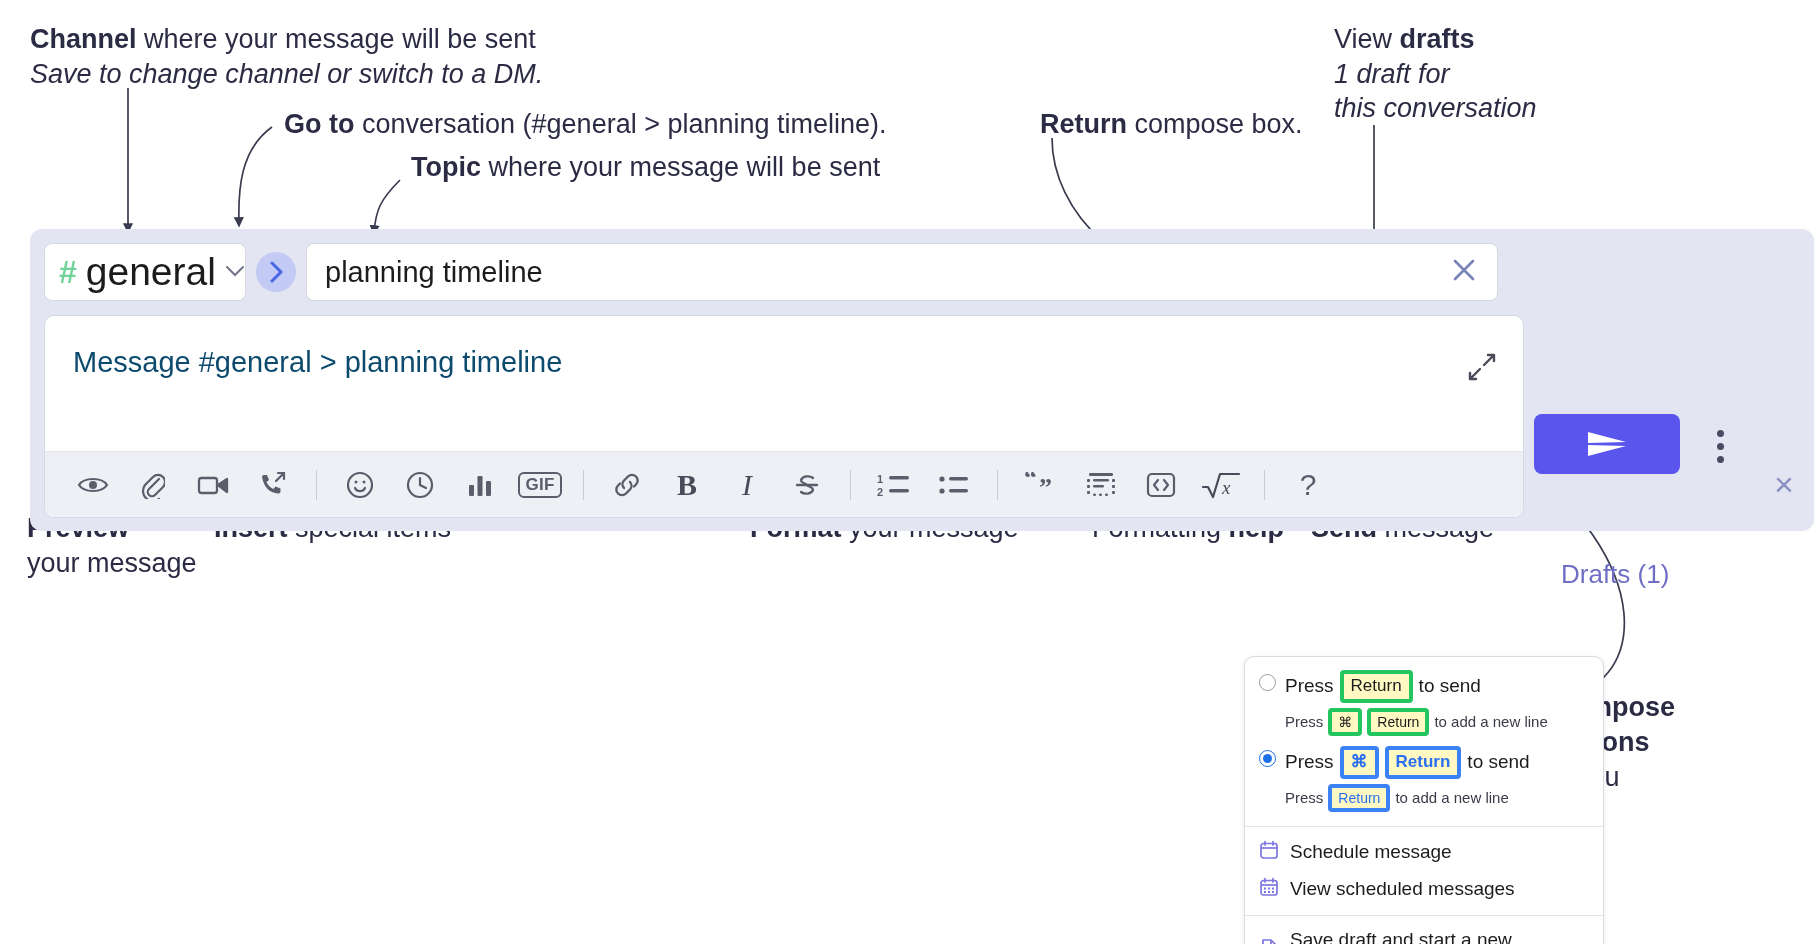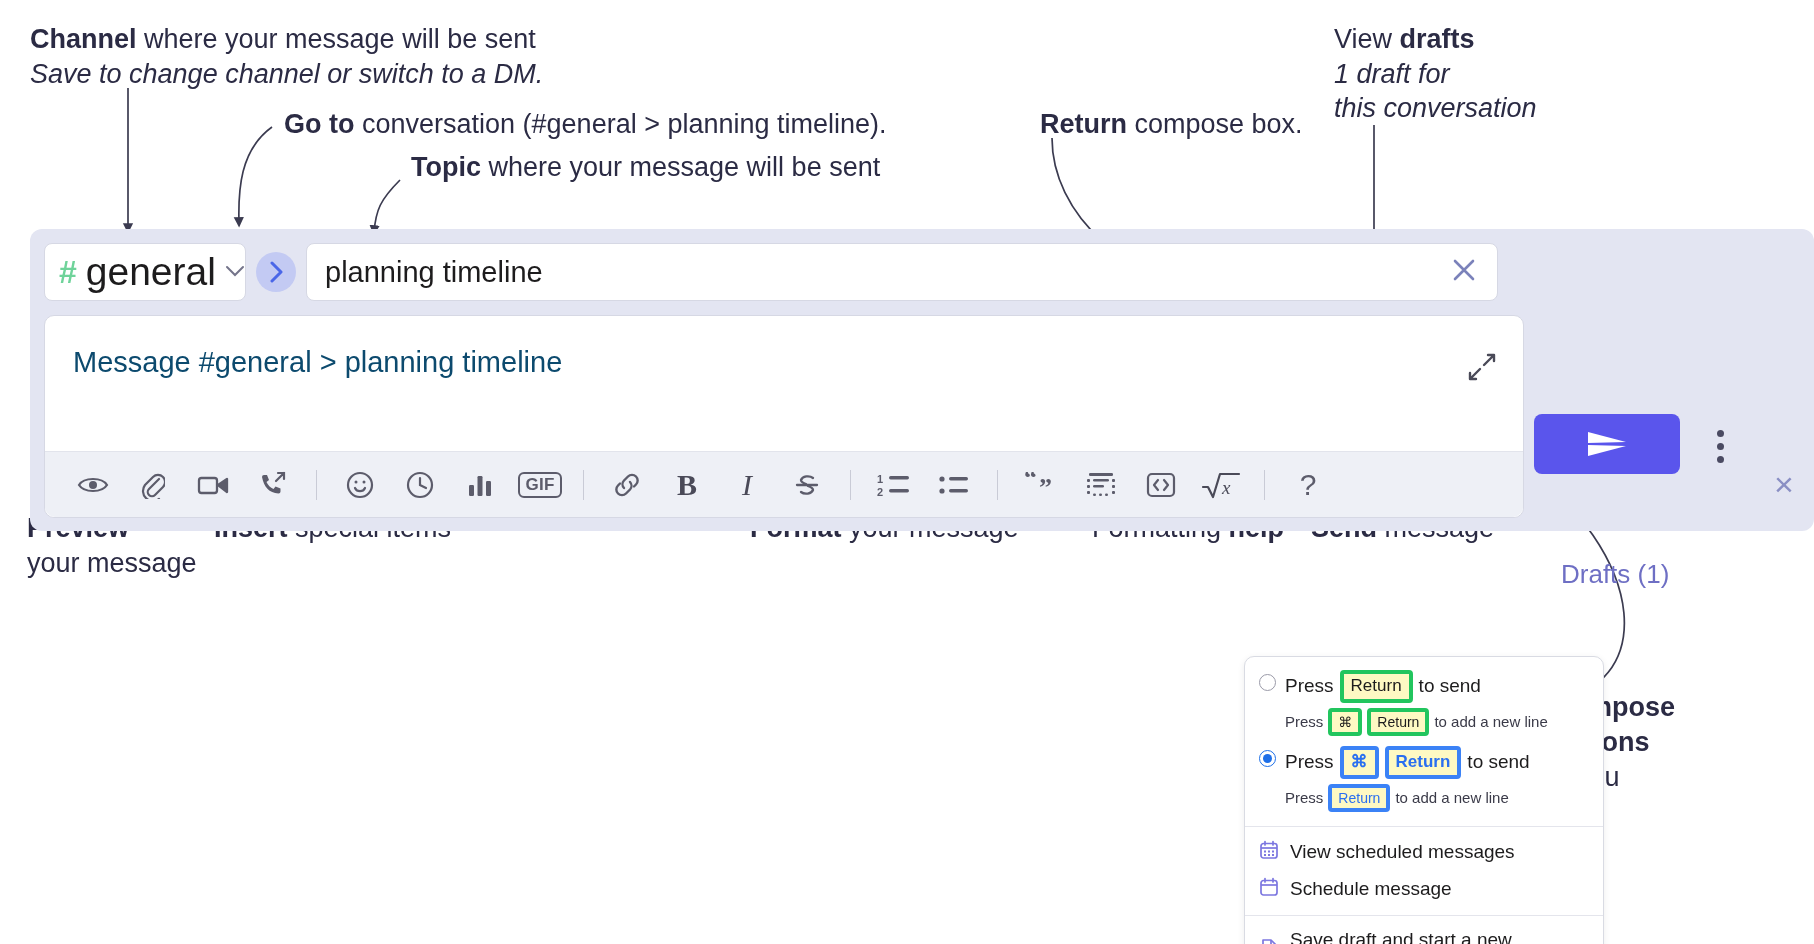--- a/index.html
+++ b/index.html
@@ -444,51 +444,51 @@
       <span>to send</span>
     </span>
   </div>
   <div class="msub">
     <span>Press</span>
     <span class="key blue sm">Return</span>
     <span>to add a new line</span>
   </div>
 
   <div class="mdiv"></div>
+
+  <div class="mitem">
+    <span>
+      <svg width="20" height="20" viewBox="0 0 20 20" fill="none" stroke="#7c77e0" stroke-width="1.7">
+        <rect x="2" y="3.5" width="16" height="14.5" rx="2.5"></rect>
+          <path d="M2 8 L18 8"></path>
+          <path d="M6 1.5 L6 5 M14 1.5 L14 5" stroke-linecap="round"></path>
+      </svg>
+    </span>
+    <span>Schedule message</span>
+  </div>
 
   <div class="mitem">
     <span>
       <svg width="20" height="20" viewBox="0 0 20 20" fill="none" stroke="#7c77e0" stroke-width="1.7">
         <rect x="2" y="3.5" width="16" height="14.5" rx="2.5"></rect>
           <path d="M2 8 L18 8"></path>
           <path d="M6 1.5 L6 5 M14 1.5 L14 5" stroke-linecap="round"></path>
         <g fill="#7c77e0" stroke="none">
             <rect x="5" y="10.5" width="2" height="2"></rect>
             <rect x="9" y="10.5" width="2" height="2"></rect>
             <rect x="13" y="10.5" width="2" height="2"></rect>
             <rect x="5" y="14" width="2" height="2"></rect>
             <rect x="9" y="14" width="2" height="2"></rect>
             <rect x="13" y="14" width="2" height="2"></rect>
           </g>
       </svg>
     </span>
     <span>View scheduled messages</span>
   </div>
 
-  <div class="mitem">
-    <span>
-      <svg width="20" height="20" viewBox="0 0 20 20" fill="none" stroke="#7c77e0" stroke-width="1.7">
-        <rect x="2" y="3.5" width="16" height="14.5" rx="2.5"></rect>
-          <path d="M2 8 L18 8"></path>
-          <path d="M6 1.5 L6 5 M14 1.5 L14 5" stroke-linecap="round"></path>
-      </svg>
-    </span>
-    <span>Schedule message</span>
-  </div>
-
   <div class="mdiv"></div>
 
   <div class="mitem" style="padding-bottom:12px;">
     <span>
       <svg width="20" height="20" viewBox="0 0 20 20" fill="none" stroke="#7c77e0" stroke-width="1.7" stroke-linejoin="round">
         <path d="M4 2 L12 2 L17 7 L17 18 L4 18 Z"></path>
           <path d="M12 2 L12 7 L17 7"></path>
         <path d="M7 12.5 L9 14.5 L13.5 10" stroke-linecap="round"></path>
       </svg>
     </span>

